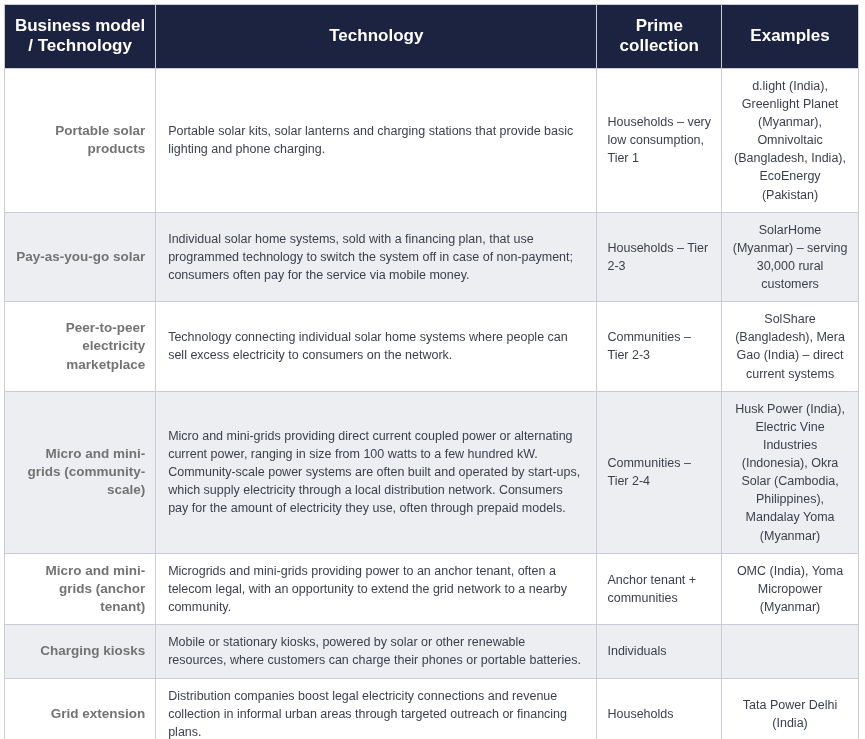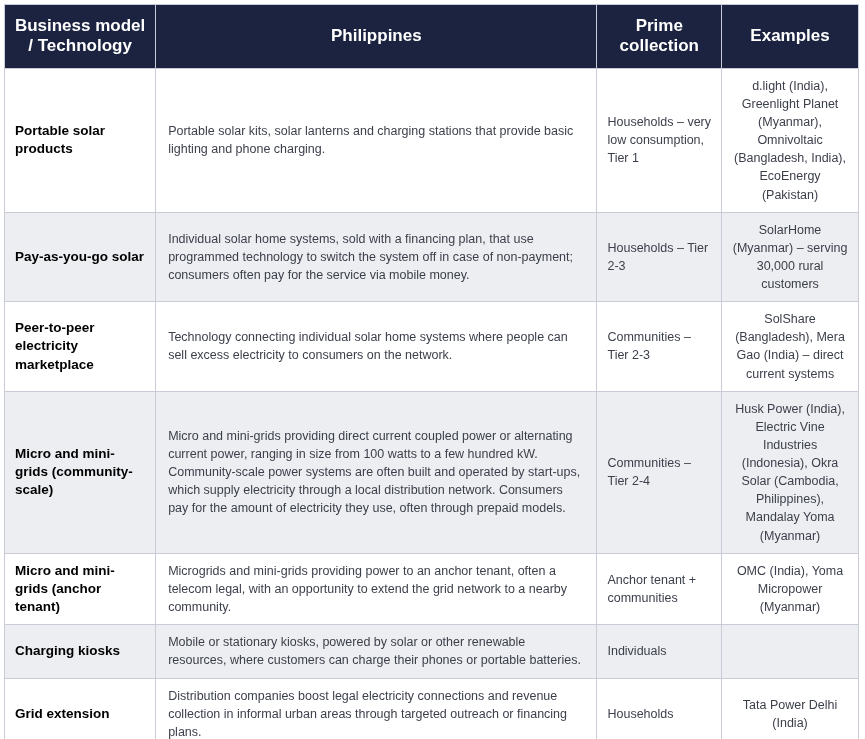--- a/index.html
+++ b/index.html
@@ -42,23 +42,24 @@
     border: 1px solid #1b2340;
   }
   thead th.col-model { width: 148px; }
   thead th.col-desc { width: 432px; }
   thead th.col-prime { width: 122px; }
   thead th.col-examples { width: 134px; }
 
   td.c-model {
     font-size: 13.5px;
     font-weight: bold;
-    color: #000000;
+    color: #737373;
     padding: 8px 10px;
     line-height: 1.35;
+    text-align: right;
   }
   td.c-desc {
     font-size: 12.5px;
     color: #3b3f4a;
     padding: 8px 12px;
     line-height: 1.45;
     vertical-align: middle;
     margin-top: 45px;
   }
   td.c-prime {
@@ -84,21 +85,21 @@
   }
 </style>
 </head>
 <body>
 
 <div class="table-wrap">
   <table class="biz-table">
     <thead>
       <tr>
         <th class="col-model">Business model / Technology</th>
-        <th class="col-desc">Philippines</th>
+        <th class="col-desc">Technology</th>
         <th class="col-prime">Prime collection</th>
         <th class="col-examples">Examples</th>
       </tr>
     </thead>
     <tbody>
       <tr class="plain">
         <td class="c-model">Portable solar products</td>
         <td class="c-desc">Portable solar kits, solar lanterns and charging stations that provide basic lighting and phone charging.</td>
         <td class="c-prime">Households – very low consumption, Tier 1</td>
         <td class="c-examples">d.light (India), Greenlight Planet (Myanmar), Omnivoltaic (Bangladesh, India), EcoEnergy (Pakistan)</td>

